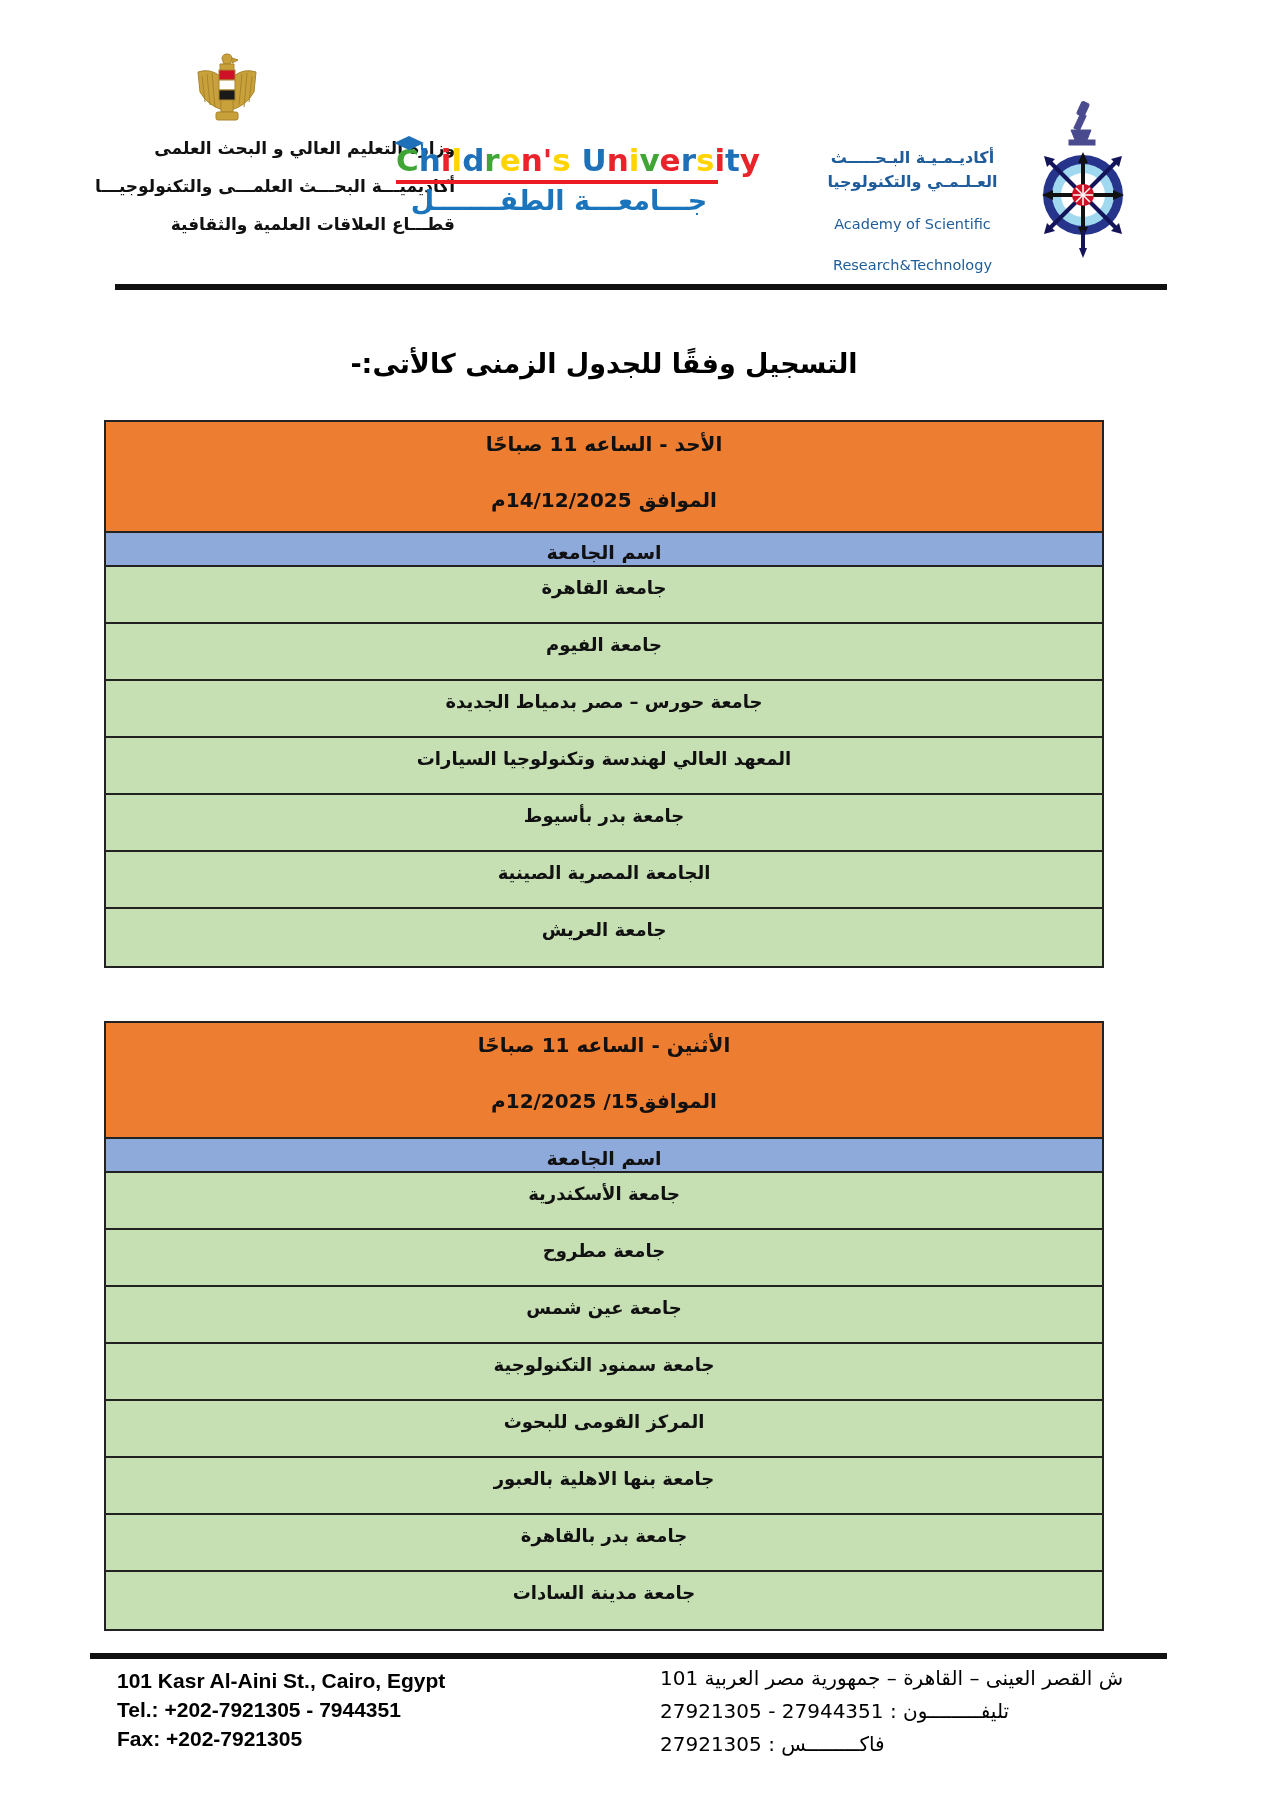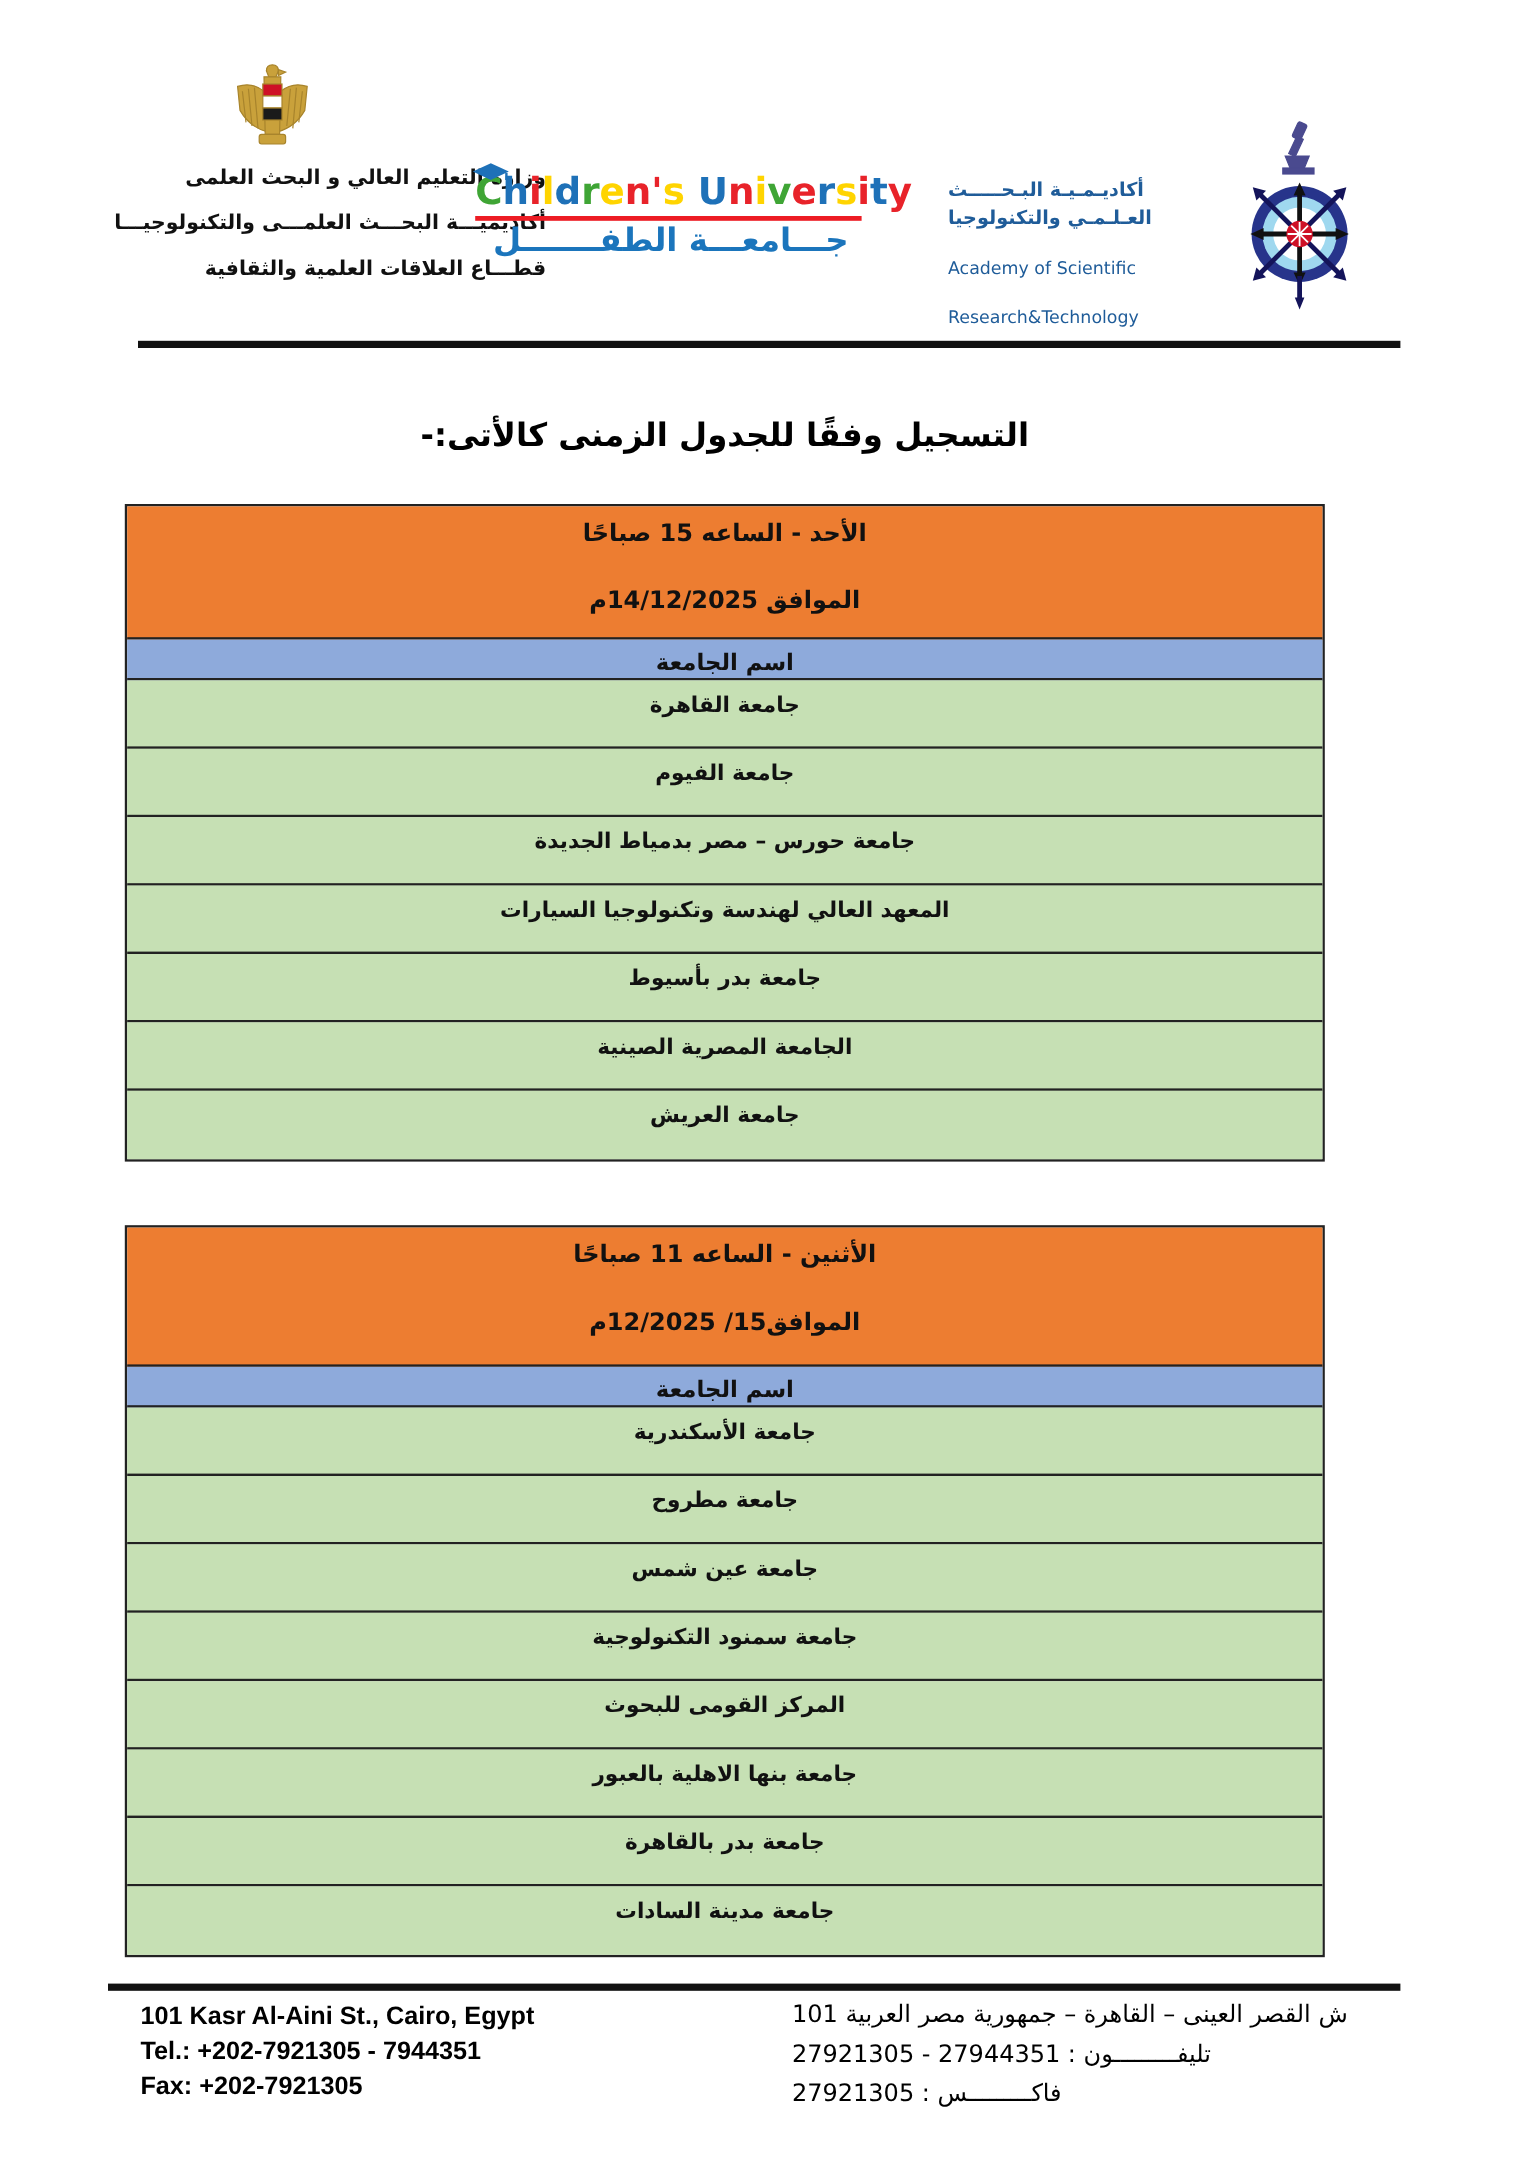--- a/index.html
+++ b/index.html
@@ -10,21 +10,21 @@
   
   #ministry-block{left:55px;top:129px;width:400px;text-align:right;
     font-size:17px;font-weight:bold;color:#111;line-height:38px;direction:rtl;}
   #eagle{left:190px;top:50px;}
   #cu-logo{left:396px;top:142px;width:326px;}
   #cu-letters{font-size:31px;font-weight:bold;letter-spacing:0px;white-space:nowrap;
     font-family:"DejaVu Sans",sans-serif;}
   #cu-underline{height:4px;background:#ED1C24;margin-top:2px;width:322px;}
   #cu-arabic{direction:rtl;text-align:center;color:#1B75BC;font-weight:bold;font-size:27px;margin-top:1px;}
   #cu-cap{left:392px;top:134px;}
-  #asrt-text{left:790px;top:146px;width:245px;text-align:left;color:#1F5C99;}
+  #asrt-text{left:790px;top:146px;width:245px;text-align:center;color:#1F5C99;}
   #asrt-text .ar{direction:rtl;font-weight:bold;font-size:16px;line-height:24px;}
   #asrt-text .en{font-size:14.5px;line-height:21px;font-weight:500;margin-top:20px;}
   #asrt-emblem{left:1041px;top:100px;}
   #header-rule{left:115px;top:284px;width:1052px;height:6px;background:#111;}
 
   
   #doc-title{left:104px;top:348px;width:1000px;text-align:center;direction:rtl;
     font-size:27px;font-weight:bold;color:#000;}
 
   
@@ -146,21 +146,21 @@
         <line x1="49" y1="88" x2="35" y2="102"></line>
     </g>
   </svg>
 
   <div id="header-rule" class="abs"></div>
 
   <div id="doc-title" class="abs">التسجيل وفقًا للجدول الزمنى كالأتى:-</div>
 
   <div id="table-0" class="abs sched">
     <div class="t-orange">
-      <div>الأحد - الساعه 15 صباحًا</div>
+      <div>الأحد - الساعه 11 صباحًا</div>
       <div>الموافق 14/12/2025م</div>
     </div>
     <div class="t-blue">اسم الجامعة</div>
     <div>
         <div class="trow">جامعة القاهرة</div>
         <div class="trow">جامعة الفيوم</div>
         <div class="trow">جامعة حورس – مصر بدمياط الجديدة</div>
         <div class="trow">المعهد العالي لهندسة وتكنولوجيا السيارات</div>
         <div class="trow">جامعة بدر بأسيوط</div>
         <div class="trow">الجامعة المصرية الصينية</div>

